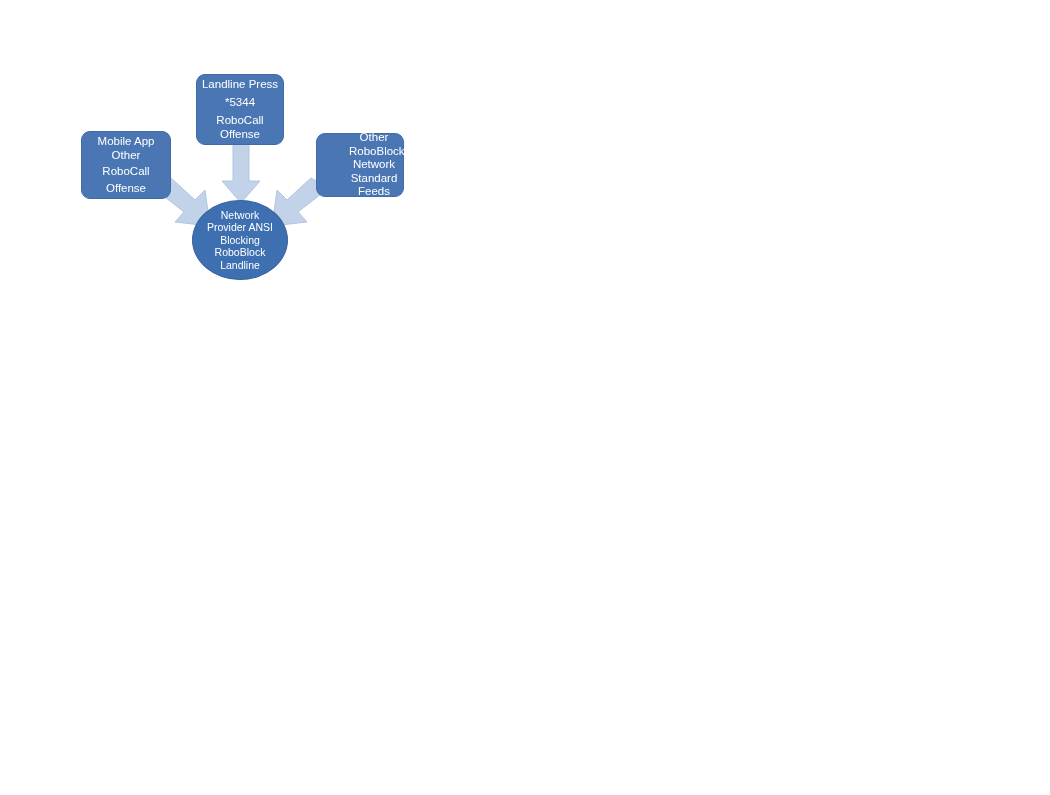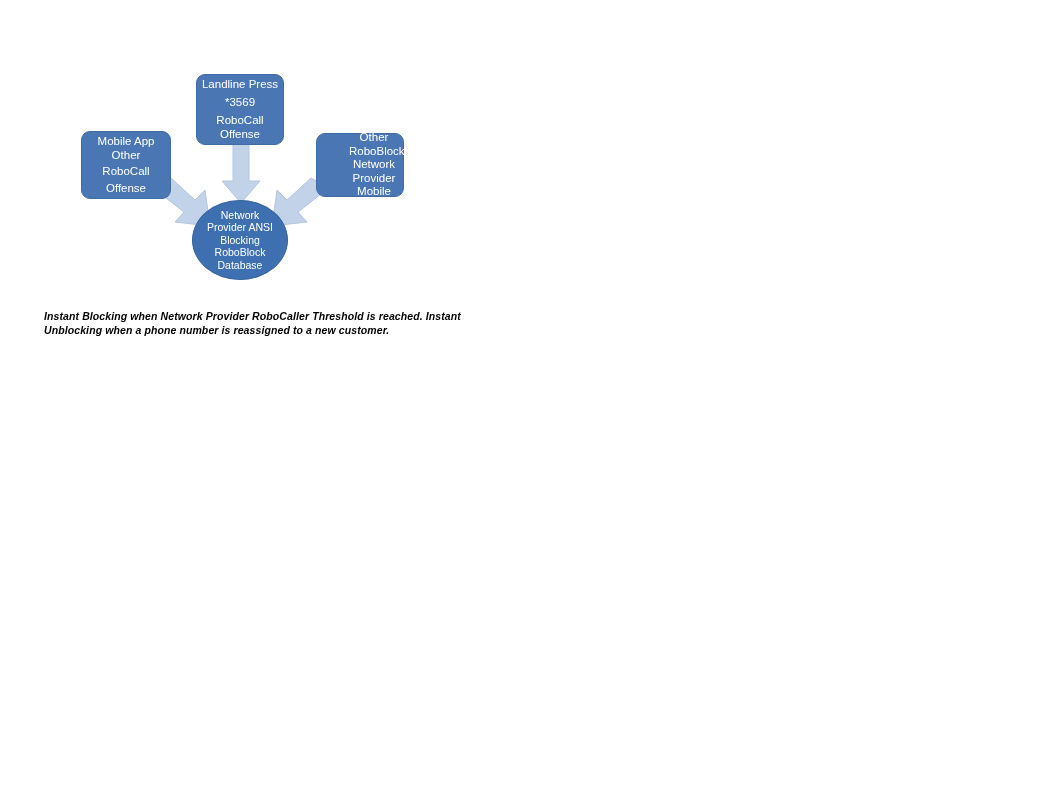--- a/index.html
+++ b/index.html
@@ -162,47 +162,46 @@
       <polygon class="arrow-shape" points="0,6 11,0 35,22 45,12 50,48 15,44 24,34 1,16"></polygon>
     </svg>
 
     <svg id="arrow-right-wrap" class="arrow-svg" viewBox="0 0 60 54">
       <polygon class="arrow-shape" points="60,6 49,0 25,22 15,12 10,48 45,44 36,34 59,16"></polygon>
     </svg>
 
     <div class="node-box" id="box-landline">
       <span class="line">Landline Press</span>
       <span class="gap"></span>
-      <span class="line">*3569</span>
+      <span class="line">*5344</span>
       <span class="gap"></span>
       <span class="line">RoboCall</span>
       <span class="line">Offense</span>
     </div>
 
     <div class="node-box" id="box-mobile">
       <span class="line">Mobile App</span>
       <span class="line">Other</span>
       <span class="gap"></span>
       <span class="line">RoboCall</span>
       <span class="gap"></span>
       <span class="line">Offense</span>
     </div>
 
     <div class="node-box" id="box-other">
       <span class="line">Other</span>
       <span class="line">RoboBlock</span>
       <span class="line">Network</span>
-      <span class="line">Provider Mobile</span>
+      <span class="line">Standard Feeds</span>
     </div>
 
     <div id="circle-db">
       <span class="line">Network</span>
       <span class="line">Provider ANSI</span>
       <span class="line">Blocking</span>
       <span class="line">RoboBlock</span>
-      <span class="line">Database</span>
+      <span class="line">Landline</span>
     </div>
 
   </div>
 
-  <div class="caption">Instant Blocking when Network Provider RoboCaller Threshold is reached. Instant Unblocking when a phone number is reassigned to a new customer.</div>
 
 </div>
 
 </body></html>

